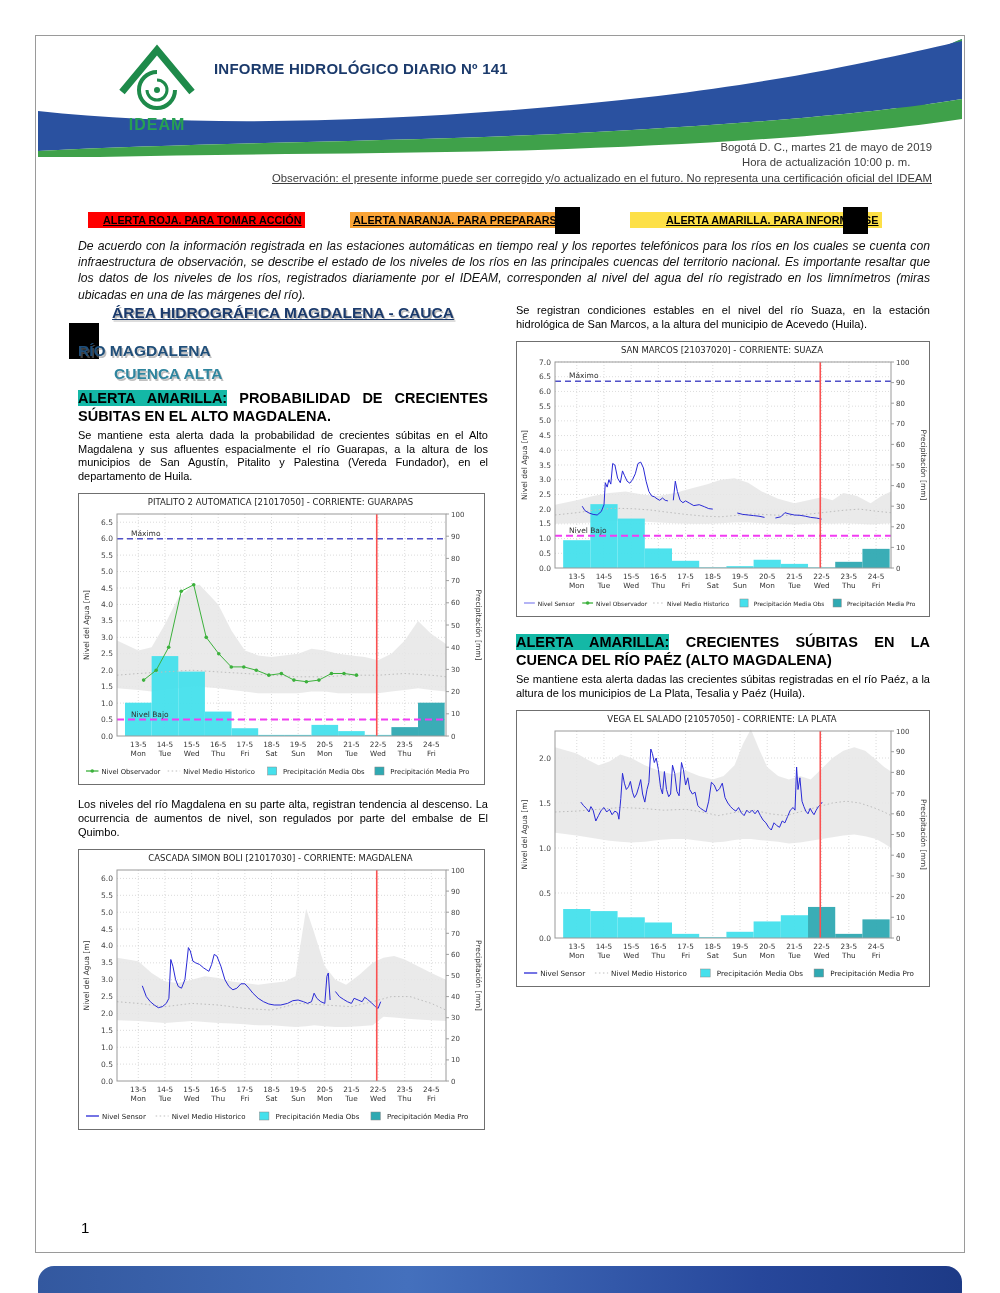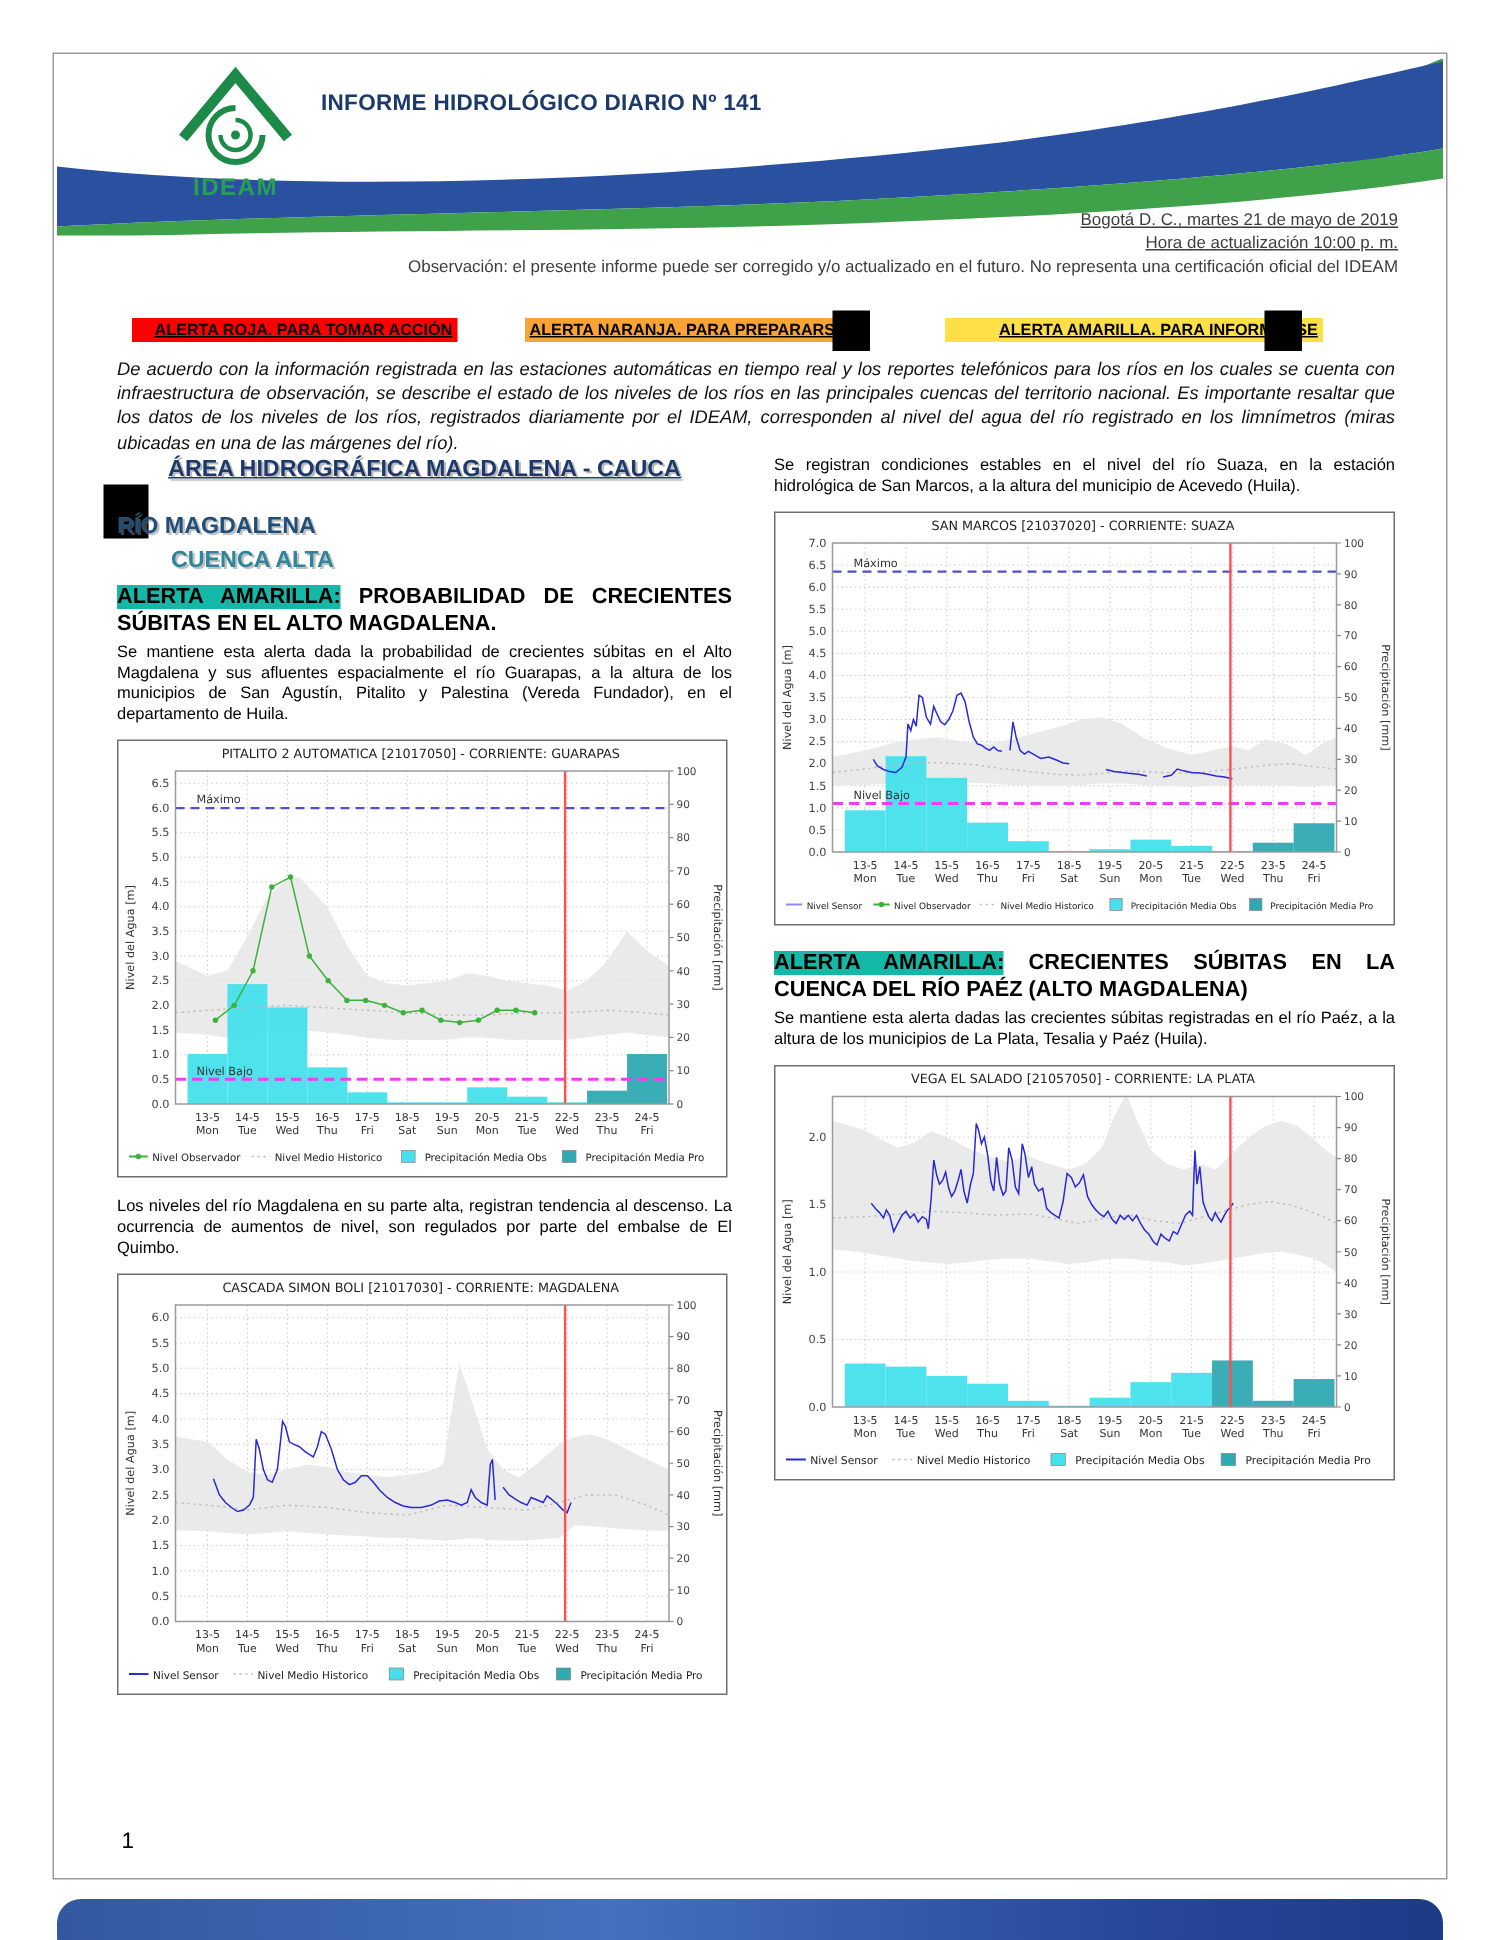--- a/index.html
+++ b/index.html
@@ -5,23 +5,23 @@
   * { margin:0; padding:0; box-sizing:border-box; }
   html,body { width:1000px; height:1293px; background:#ffffff; overflow:hidden;
               font-family:"Liberation Sans", sans-serif; }
   #page { position:absolute; left:35px; top:35px; width:930px; height:1218px;
           background:#fff; border:1px solid #9a9a9a; }
   
   #logo { position:absolute; left:76px; top:8px; width:90px; height:92px; }
   #doc-title { position:absolute; left:178px; top:24px; font-size:15px; font-weight:bold;
                color:#1b3a6b; letter-spacing:.2px; }
   #swoosh { position:absolute; left:2px; top:3px; width:924px; height:118px; }
-  #dateblock { position:absolute; right:32px; top:104px; text-align:right;
-               font-size:11.3px; color:#3d3d3d; line-height:15px;text-decoration:underline; }
-  #obs-line { position:absolute; right:32px; top:136px; font-size:11.3px; color:#3d3d3d; }
+  #dateblock { position:absolute; right:32px; top:104px; text-align:center;
+               font-size:11.3px; color:#3d3d3d; line-height:15px; }
+  #obs-line { position:absolute; right:32px; top:136px; font-size:11.3px; color:#3d3d3d;text-decoration:underline; }
   
   #banner-row { position:absolute; left:0; top:170px; width:928px; height:32px; }
   .banner { position:absolute; font-size:10.8px; font-weight:bold; color:#000;
             text-decoration:underline; padding:2px 3px; white-space:nowrap; }
   #banner-red    { left:52px;  top:6px; background:#ff0000;padding-left:15px; }
   #banner-orange { left:314px; top:6px; background:#faa436; }
   #banner-yellow { left:594px; top:6px; background:#fde047;padding-left:36px; }
   .blackbox { position:absolute; background:#000; }
   #bb1 { left:519px; top:1px; width:25px; height:27px; }
   #bb2 { left:807px; top:1px; width:25px; height:27px; }

